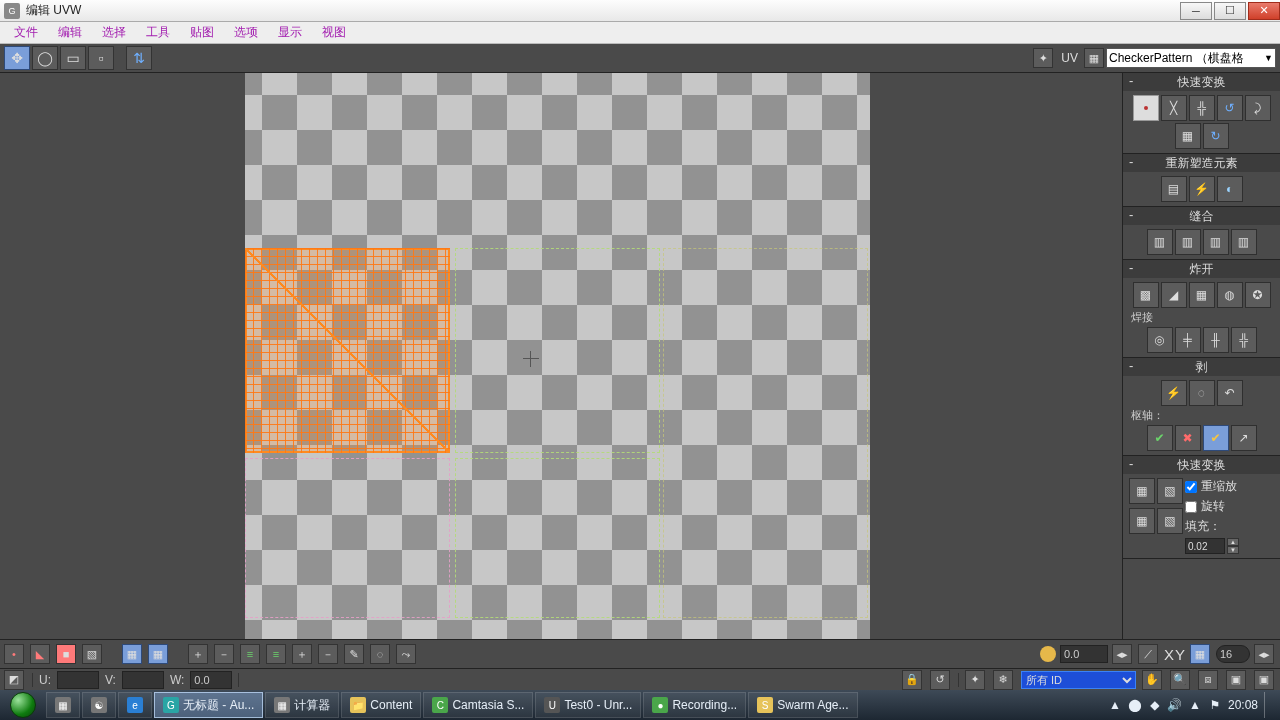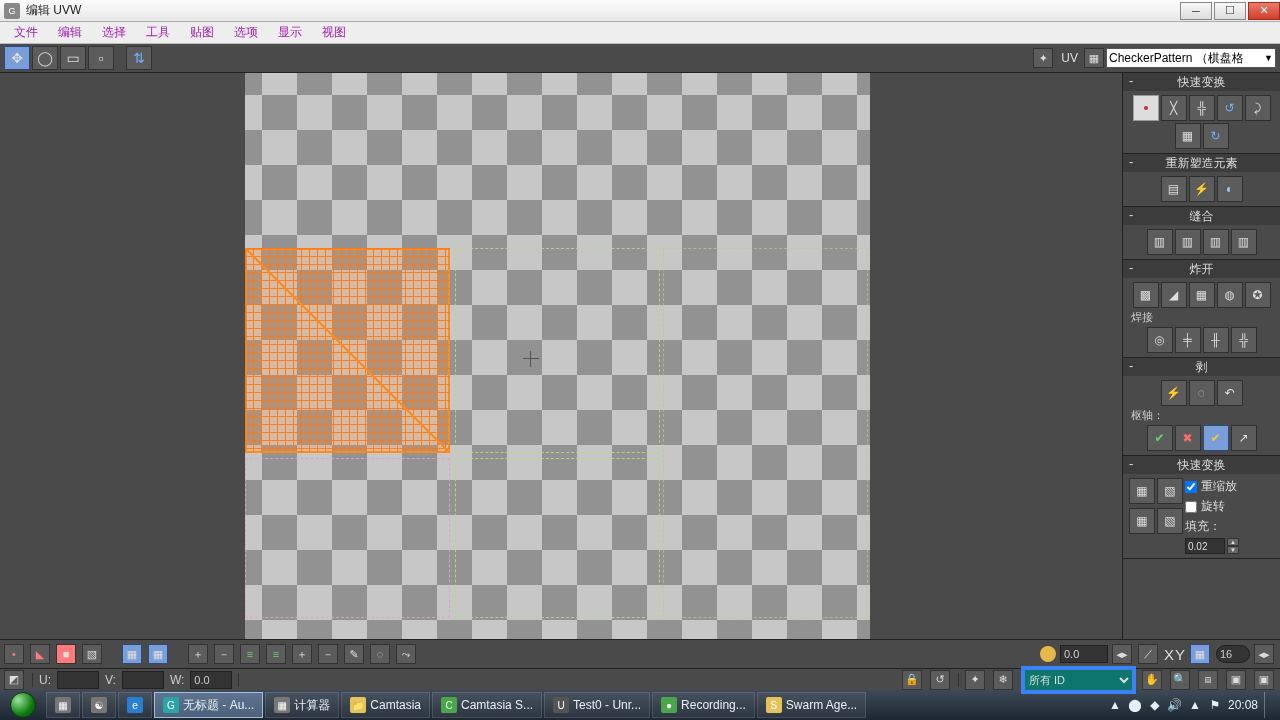--- a/index.html
+++ b/index.html
@@ -79,21 +79,21 @@
 .toolbar2 { height:29px; background:#4a4a4a; display:flex; align-items:center; padding:0 4px; border-top:1px solid #222; gap:4px;}
 .toolbar2 .spacer{flex:1;}
 .toolbar2 .rightgrp{display:flex; align-items:center; gap:4px;}
 .xy { color:#ddd; font-size:15px; letter-spacing:1px;}
 .numfield { width:48px; height:18px; background:#333; color:#ccc; border:1px solid #222; font-size:11px; display:flex; align-items:center; padding:0 3px;}
 .dot{ width:16px; height:16px; border-radius:50%;}
 .dot.amber{background:#e6b84a;}
 
 .toolbar3 { height:22px; background:#4a4a4a; display:flex; align-items:center; padding:0 4px; border-top:1px solid #222; gap:6px; color:#ccc; font-size:11px;}
 .toolbar3 .spacer{flex:1;}
-.toolbar3 select{ background:#0f766e; color:#ddd; border:4px solid #3b82f6; height:28px; width:115px; font-size:11px;}
+.toolbar3 select{ background:#1d4ed8; color:#ddd; border:1px solid #3b82f6; height:18px; width:115px; font-size:11px;}
 
 
 .taskbar { height:30px; background:linear-gradient(#3e4a57,#1d2732); display:flex; align-items:center; padding:0 2px; gap:2px;}
 .startbtn { width:42px; height:28px; display:flex; align-items:center; justify-content:center;}
 .startbtn .orb{ width:26px; height:26px; border-radius:50%; background:radial-gradient(circle at 30% 30%, #9be29b, #0f7c0f 60%, #084408); border:1px solid #0a3a0a;}
 .tbitem { height:26px; min-width:50px; padding:0 8px; display:flex; align-items:center; gap:4px; color:#e6eef7; font-size:11px; background:rgba(255,255,255,.06); border:1px solid rgba(255,255,255,.12); }
 .tbitem.iconly{min-width:34px; padding:0; justify-content:center;}
 .tbitem.active{ background:rgba(160,200,255,.35); border-color:rgba(200,225,255,.7);}
 .tbitem .tic{ width:16px; height:16px; background:#777; border-radius:2px; display:flex; align-items:center; justify-content:center; font-size:10px; color:#fff;}
 .tbspacer{flex:1;}
@@ -354,21 +354,21 @@
   <div class="tbitem active">
       <div class="tic" style="background:#2aa5a5;">G</div>
       <span>无标题 - Au...</span>
     </div>
   <div class="tbitem">
       <div class="tic">▦</div>
       <span>计算器</span>
     </div>
   <div class="tbitem">
       <div class="tic" style="background:#e6c35a;">📁</div>
-      <span>Camtasia</span>
+      <span>Content</span>
     </div>
   <div class="tbitem">
       <div class="tic" style="background:#4aa64a;">C</div>
       <span>Camtasia S...</span>
     </div>
   <div class="tbitem">
       <div class="tic" style="background:#555;">U</div>
       <span>Test0 - Unr...</span>
     </div>
   <div class="tbitem">

